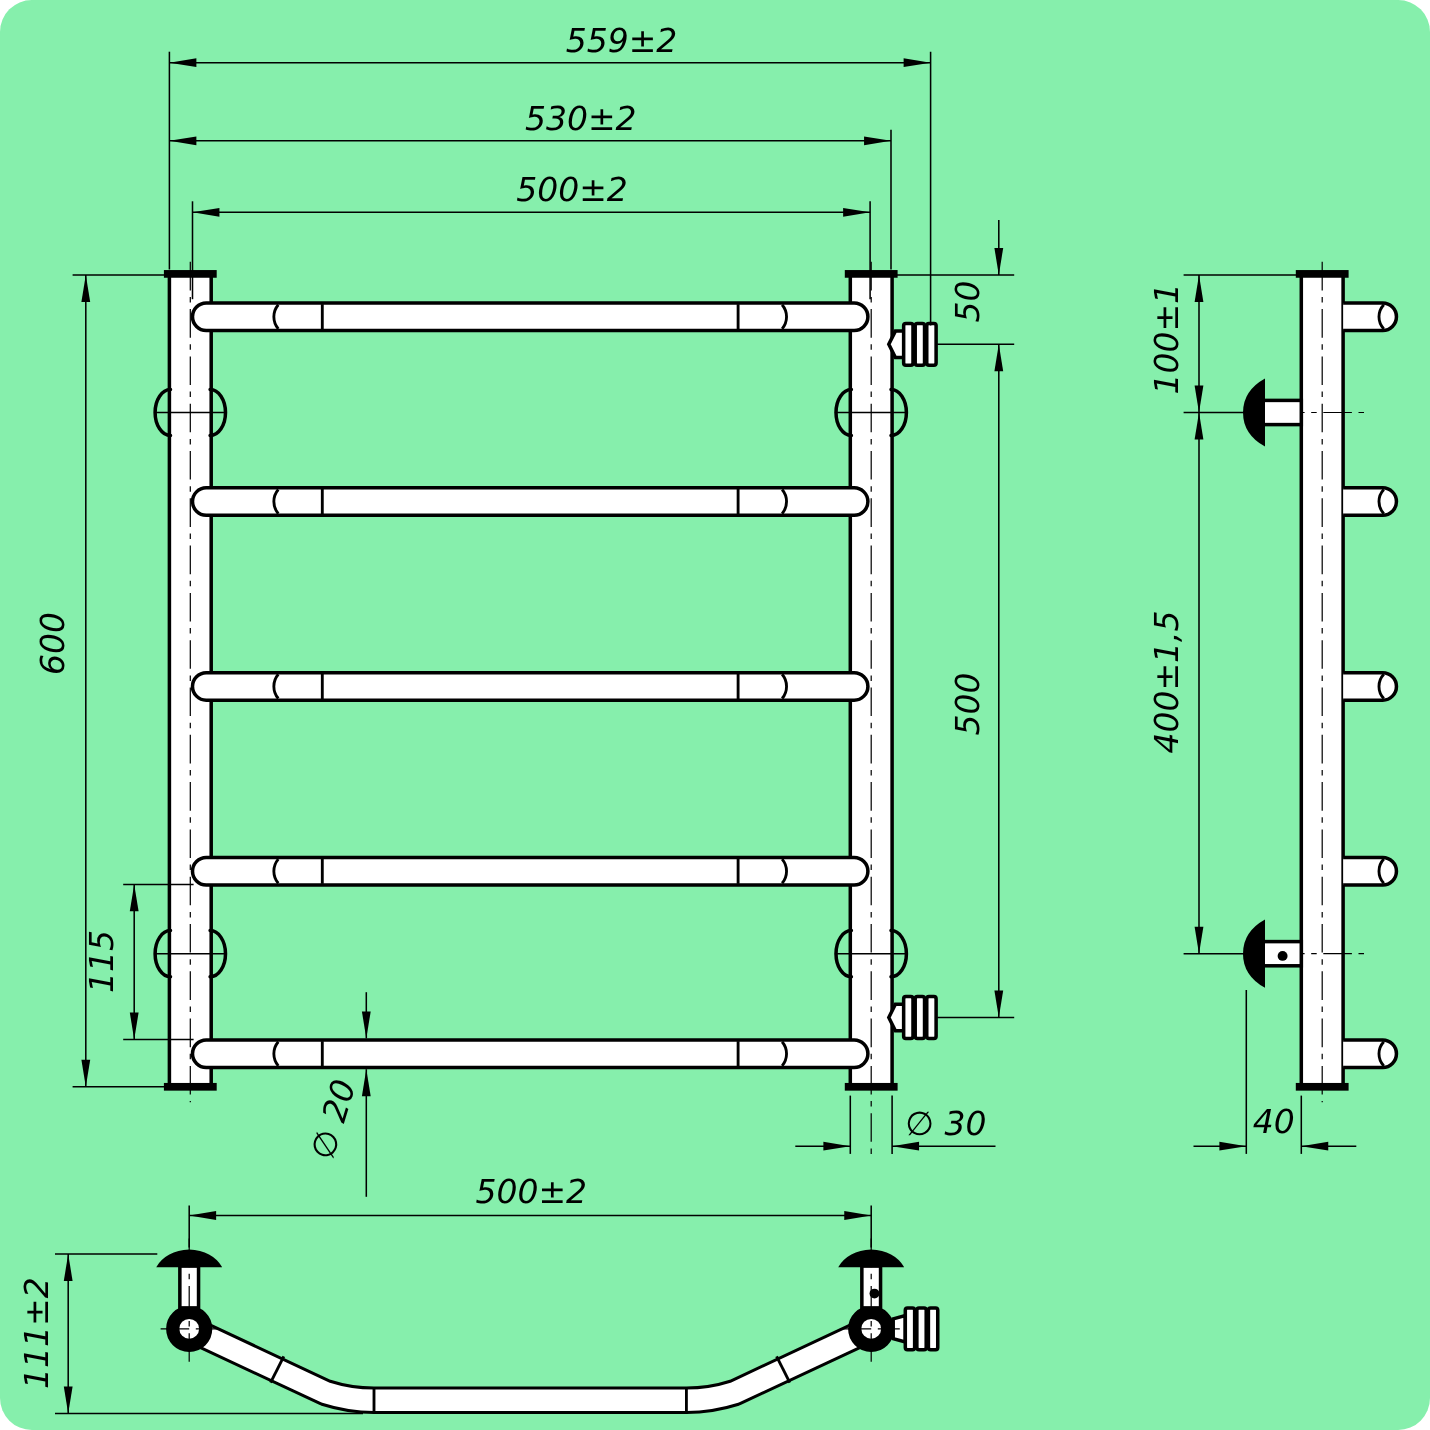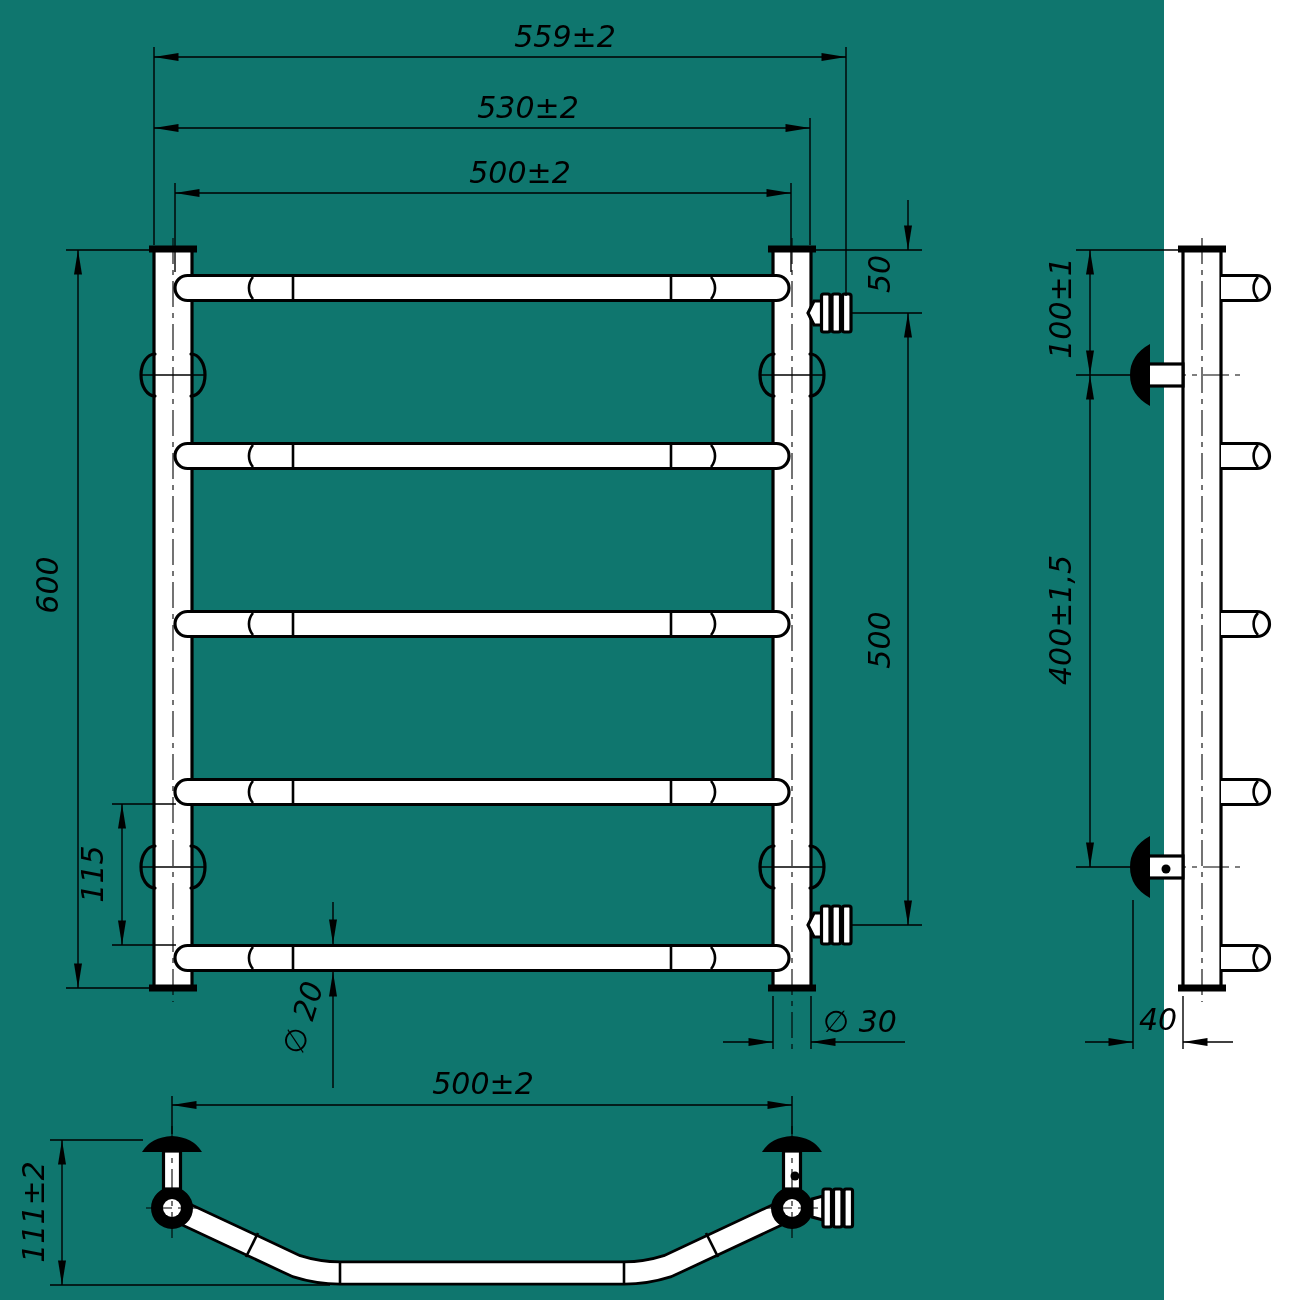--- a/index.html
+++ b/index.html
@@ -1,16 +1,16 @@
 <!DOCTYPE html>
 <html><head>
 <meta charset="utf-8">
 <style>
   html,body{margin:0;padding:0;background:#ffffff;}
-  .stage{width:1164px;height:1300px;position:relative;background:#0f766e;}
+  .stage{width:1300px;height:1300px;position:relative;background:#86efac;border-radius:29px;}
   svg{display:block;}
   .bold{stroke:#000;stroke-width:3.2;fill:none;stroke-linecap:round;}
   .boldf{stroke:#000;stroke-width:3.2;fill:#fff;}
   .blk{fill:#000;stroke:none;}
   .dim{stroke:#000;stroke-width:1.4;fill:none;}
   .ext{stroke:#000;stroke-width:1.4;fill:none;}
   .seam{stroke:#000;stroke-width:2.6;fill:none;}
   .cl{stroke:#000;stroke-width:1.1;fill:none;stroke-dasharray:26 6 5 6;}
   text{font-family:"DejaVu Sans", sans-serif;font-style:italic;font-size:30px;fill:#000;}
 </style>

